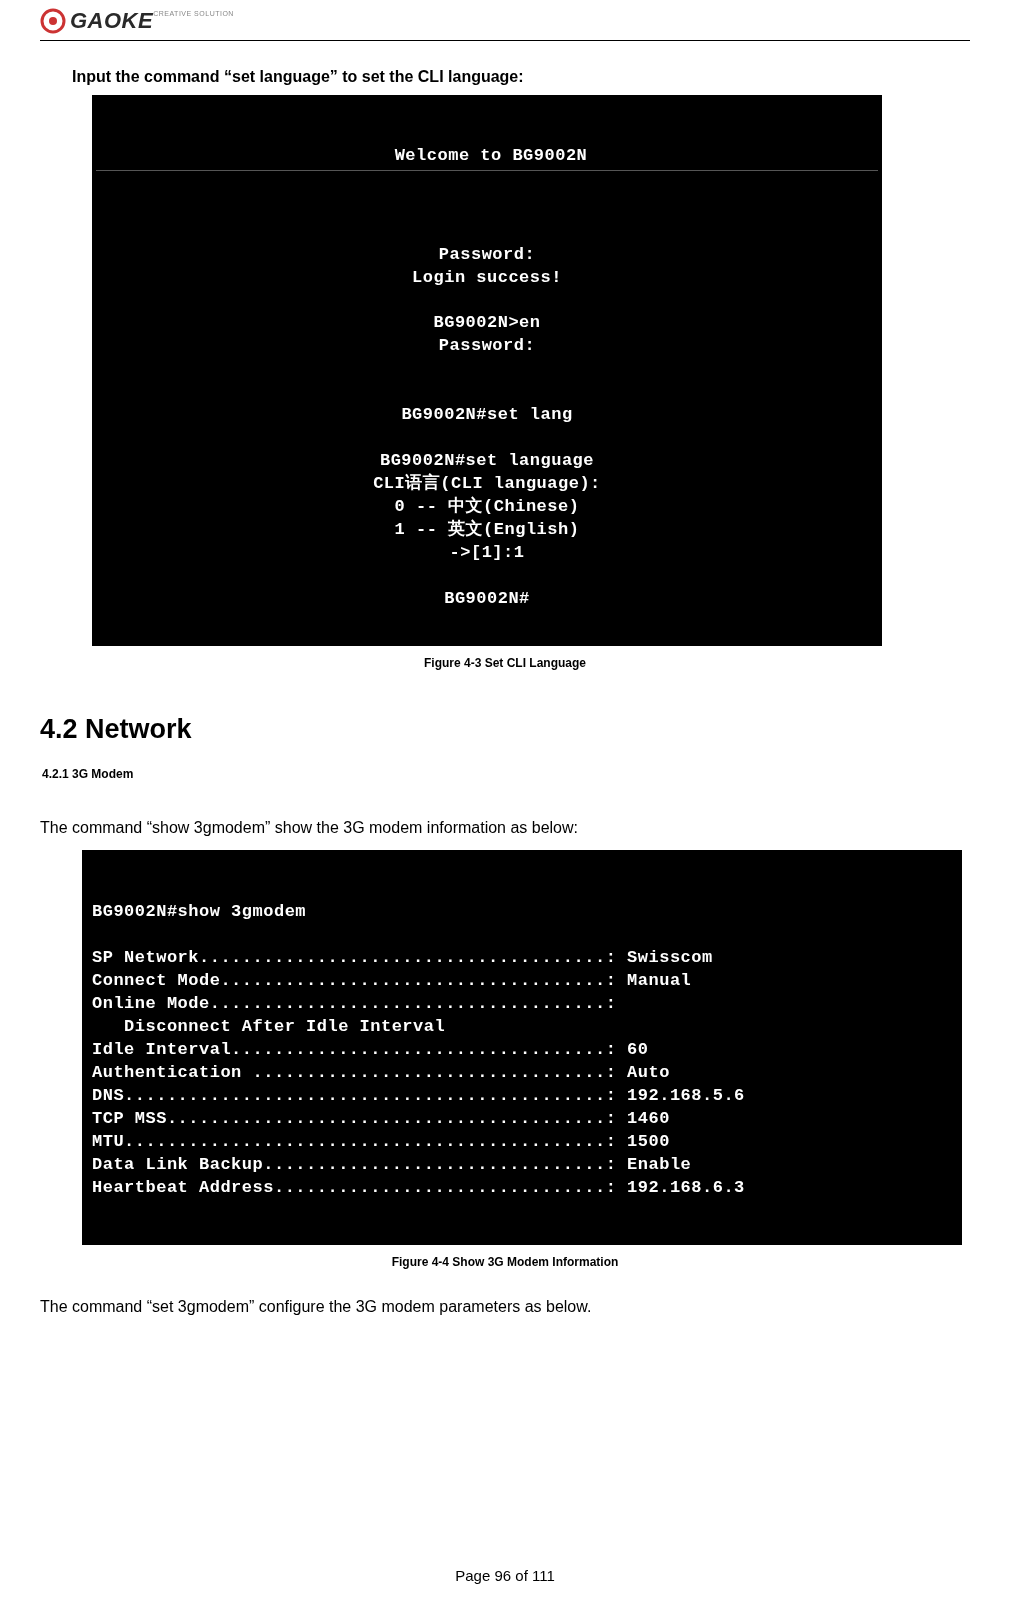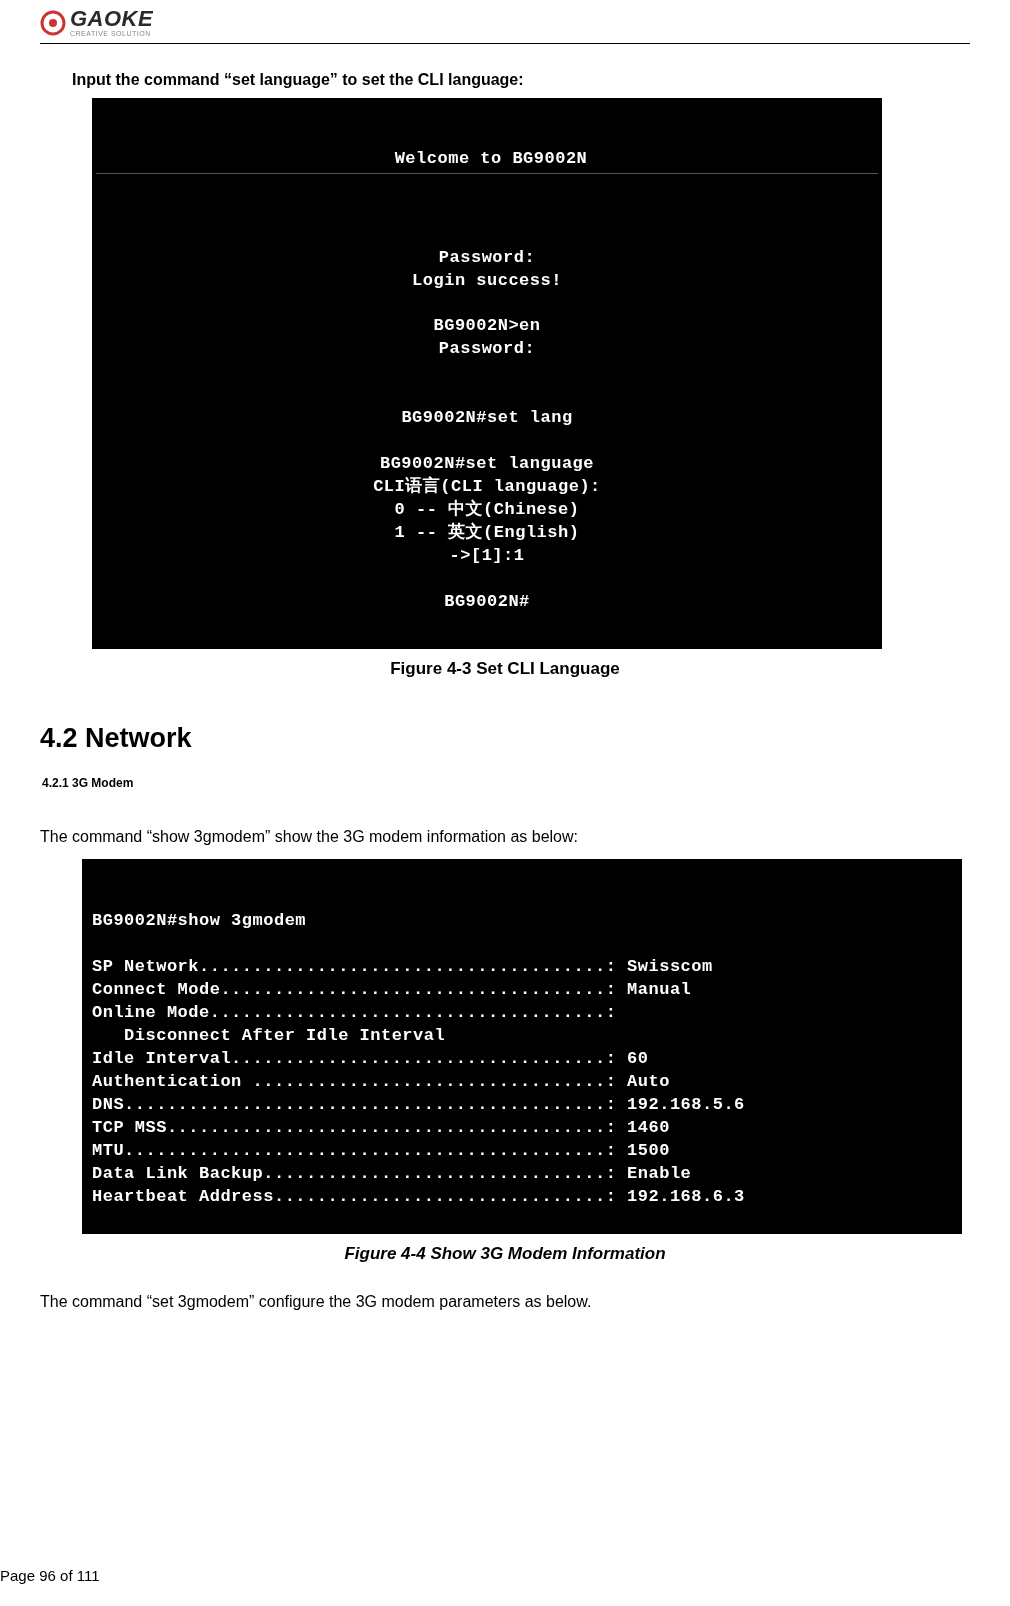--- a/index.html
+++ b/index.html
@@ -20,21 +20,21 @@
     }
     .logo {
       display: flex;
       align-items: center;
       gap: 4px;
     }
     .logo-mark {
       width: 26px;
       height: 26px;
     }
-    .logo-text-group { display:flex; flex-direction:column; line-height:1; }
+    .logo-text-group { display:flex; line-height:1; }
     .logo-main { font-size: 22px; font-weight: 900; letter-spacing: 0.5px; color:#2a2a2a; font-style: italic;}
     .logo-sub { font-size: 7px; letter-spacing: 0.5px; color:#888; }
     .doc-title {
       position:absolute;
       left:0; right:0;
       text-align:center;
       font-size: 15px;
       top: 18px;
     }
     .hr { border:none; border-top:1.5px solid #000; margin: 2px 0 24px 0; }
@@ -46,34 +46,34 @@
       font-family: "Courier New", Courier, monospace;
       font-size: 17px;
       line-height: 1.35;
       font-weight: bold;
       padding: 8px 12px 12px 12px;
       white-space: pre;
       margin: 0 auto 10px auto;
       letter-spacing: 0.5px;
     }
     .terminal.t1 { width: 790px; margin-left: 52px; text-align: center; }
-    .terminal.t2 { width: 880px; margin-left: 42px; padding: 6px 10px 2px 10px; font-size:17px; }
+    .terminal.t2 { width: 880px; margin-left: 42px; padding: 6px 10px 22px 10px; font-size:17px; }
     .figure-caption {
       text-align: center;
-      font-size: 17px;
+      font-size: 12px;
       font-weight: bold;
       margin: 6px 0 44px 0;
     }
     .h2 { font-size: 27px; font-weight: bold; margin: 18px 0 22px 0; }
     .h3 { font-size: 12px; font-weight: bold; margin: 14px 0 35px 2px; }
     .footer {
       position: absolute;
       bottom: 22px;
       left: 0; right: 0;
-      text-align: left;
+      text-align: center;
       font-size: 15px;
     }
   </style>
 </head>
 <body>
 
 <div class="header-bar">
   <div class="logo">
     <svg class="logo-mark" viewBox="0 0 26 26">
       <circle cx="13" cy="13" r="11" fill="none" stroke="#c33" stroke-width="3"></circle>
@@ -127,17 +127,17 @@
    Disconnect After Idle Interval
 Idle Interval...................................: 60
 Authentication .................................: Auto
 DNS.............................................: 192.168.5.6
 TCP MSS.........................................: 1460
 MTU.............................................: 1500
 Data Link Backup................................: Enable
 Heartbeat Address...............................: 192.168.6.3</div>
 </div>
 
-<p class="figure-caption" style="margin-bottom:26px;font-style:italic;">Figure 4-4    Show 3G Modem Information</p>
+<p class="figure-caption" style="margin-bottom:26px;">Figure 4-4    Show 3G Modem Information</p>
 
 <p class="body-text-noindent">The command “set 3gmodem” configure the 3G modem parameters as below.</p>
 
 <div class="footer">Page 96 of 111</div>
 
 </body></html>

